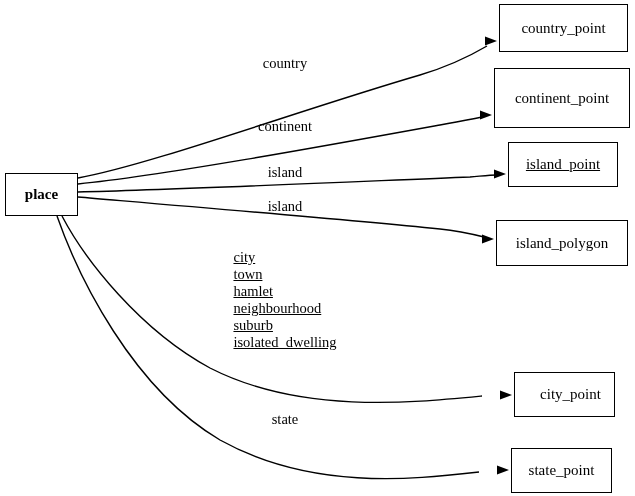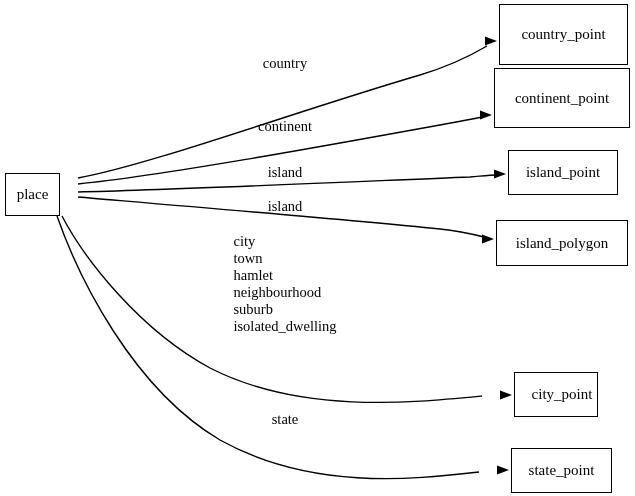--- a/index.html
+++ b/index.html
@@ -73,44 +73,44 @@
         <path d="M62,216 C85,260 140,330 210,368 C300,414 410,403 482,396" fill="none" stroke="#000000" stroke-width="1.4"></path>
         <polygon points="512,395 500,390.5 500,399.5" fill="#000000"></polygon>
       </g>
       <g>
         <path d="M57,216 C78,276 132,388 220,440 C310,490 410,480 479,472" fill="none" stroke="#000000" stroke-width="1.4"></path>
         <polygon points="509,470 497,465.5 497,474.5" fill="#000000"></polygon>
       </g>
     </svg>
 
   <div id="nodes-layer">
-      <div class="node-box" style="left: 5px; top: 173px; width: 55px; height: 43px;">
+      <div class="node-box" style="left: 5px; top: 173px; width: 73px; height: 43px; font-weight: bold;">
         <span>place</span>
       </div>
-      <div class="node-box" style="left: 499px; top: 4px; width: 129px; height: 61px;">
+      <div class="node-box" style="left: 499px; top: 4px; width: 129px; height: 48px;">
         <span>country_point</span>
       </div>
       <div class="node-box" style="left: 494px; top: 68px; width: 136px; height: 60px;">
         <span>continent_point</span>
       </div>
-      <div class="node-box" style="left: 508px; top: 150px; width: 110px; height: 45px;">
+      <div class="node-box" style="left: 508px; top: 142px; width: 110px; height: 45px; text-decoration: underline;">
         <span>island_point</span>
       </div>
       <div class="node-box" style="left: 496px; top: 220px; width: 132px; height: 46px;">
         <span>island_polygon</span>
       </div>
-      <div class="node-box" style="left: 514px; top: 372px; width: 84px; height: 45px; padding-left: 12px;">
+      <div class="node-box" style="left: 514px; top: 372px; width: 101px; height: 45px; padding-left: 12px;">
         <span>city_point</span>
       </div>
       <div class="node-box" style="left: 511px; top: 448px; width: 101px; height: 45px;">
         <span>state_point</span>
       </div>
     </div>
   <div id="labels-layer">
       <div class="edge-label" style="left: 285px; top: 55px;"><div>country</div></div>
       <div class="edge-label" style="left: 285px; top: 118px;"><div>continent</div></div>
       <div class="edge-label" style="left: 285px; top: 164px;"><div>island</div></div>
       <div class="edge-label" style="left: 285px; top: 198px;"><div>island</div></div>
-      <div class="edge-label" style="left: 285px; top: 233px;"><div>city</div><div>town</div><div>hamlet</div><div>neighbourhood</div><div>suburb</div><div>isolated_dwelling</div></div>
+      <div class="edge-label" style="left: 285px; top: 249px; text-decoration: underline;"><div>city</div><div>town</div><div>hamlet</div><div>neighbourhood</div><div>suburb</div><div>isolated_dwelling</div></div>
       <div class="edge-label" style="left: 285px; top: 411px;"><div>state</div></div>
     </div>
 
 </div>
 
 </body></html>

